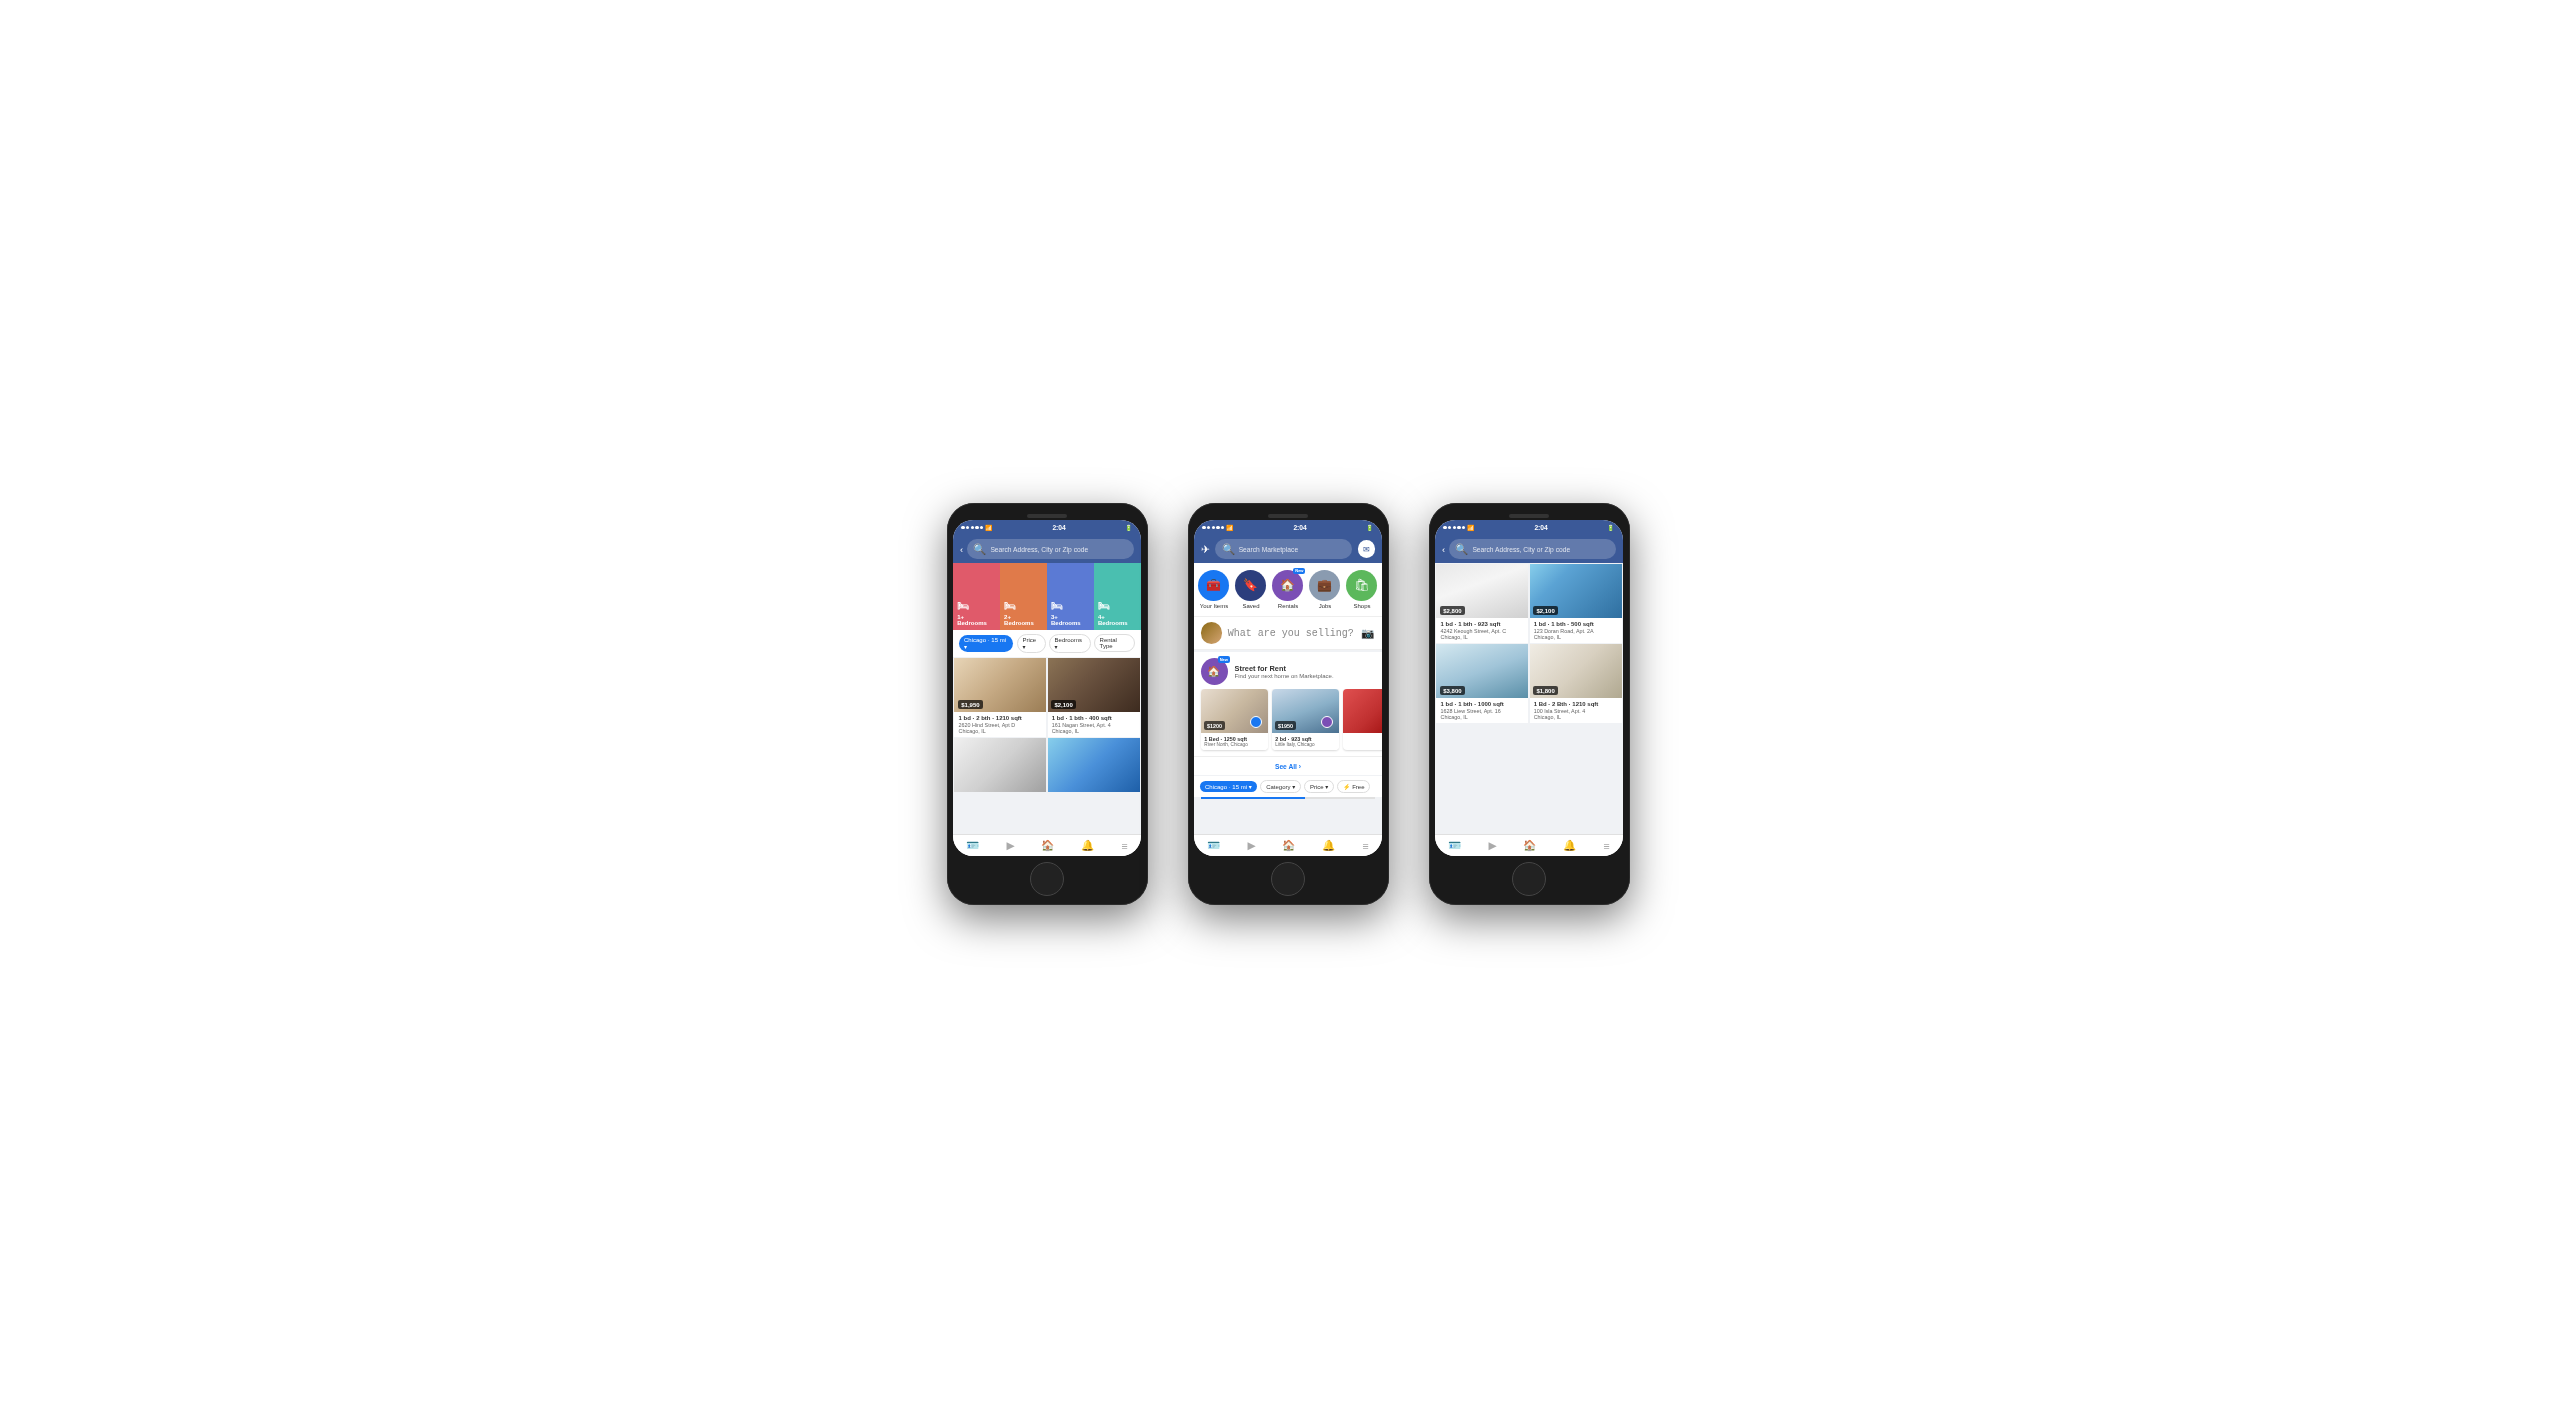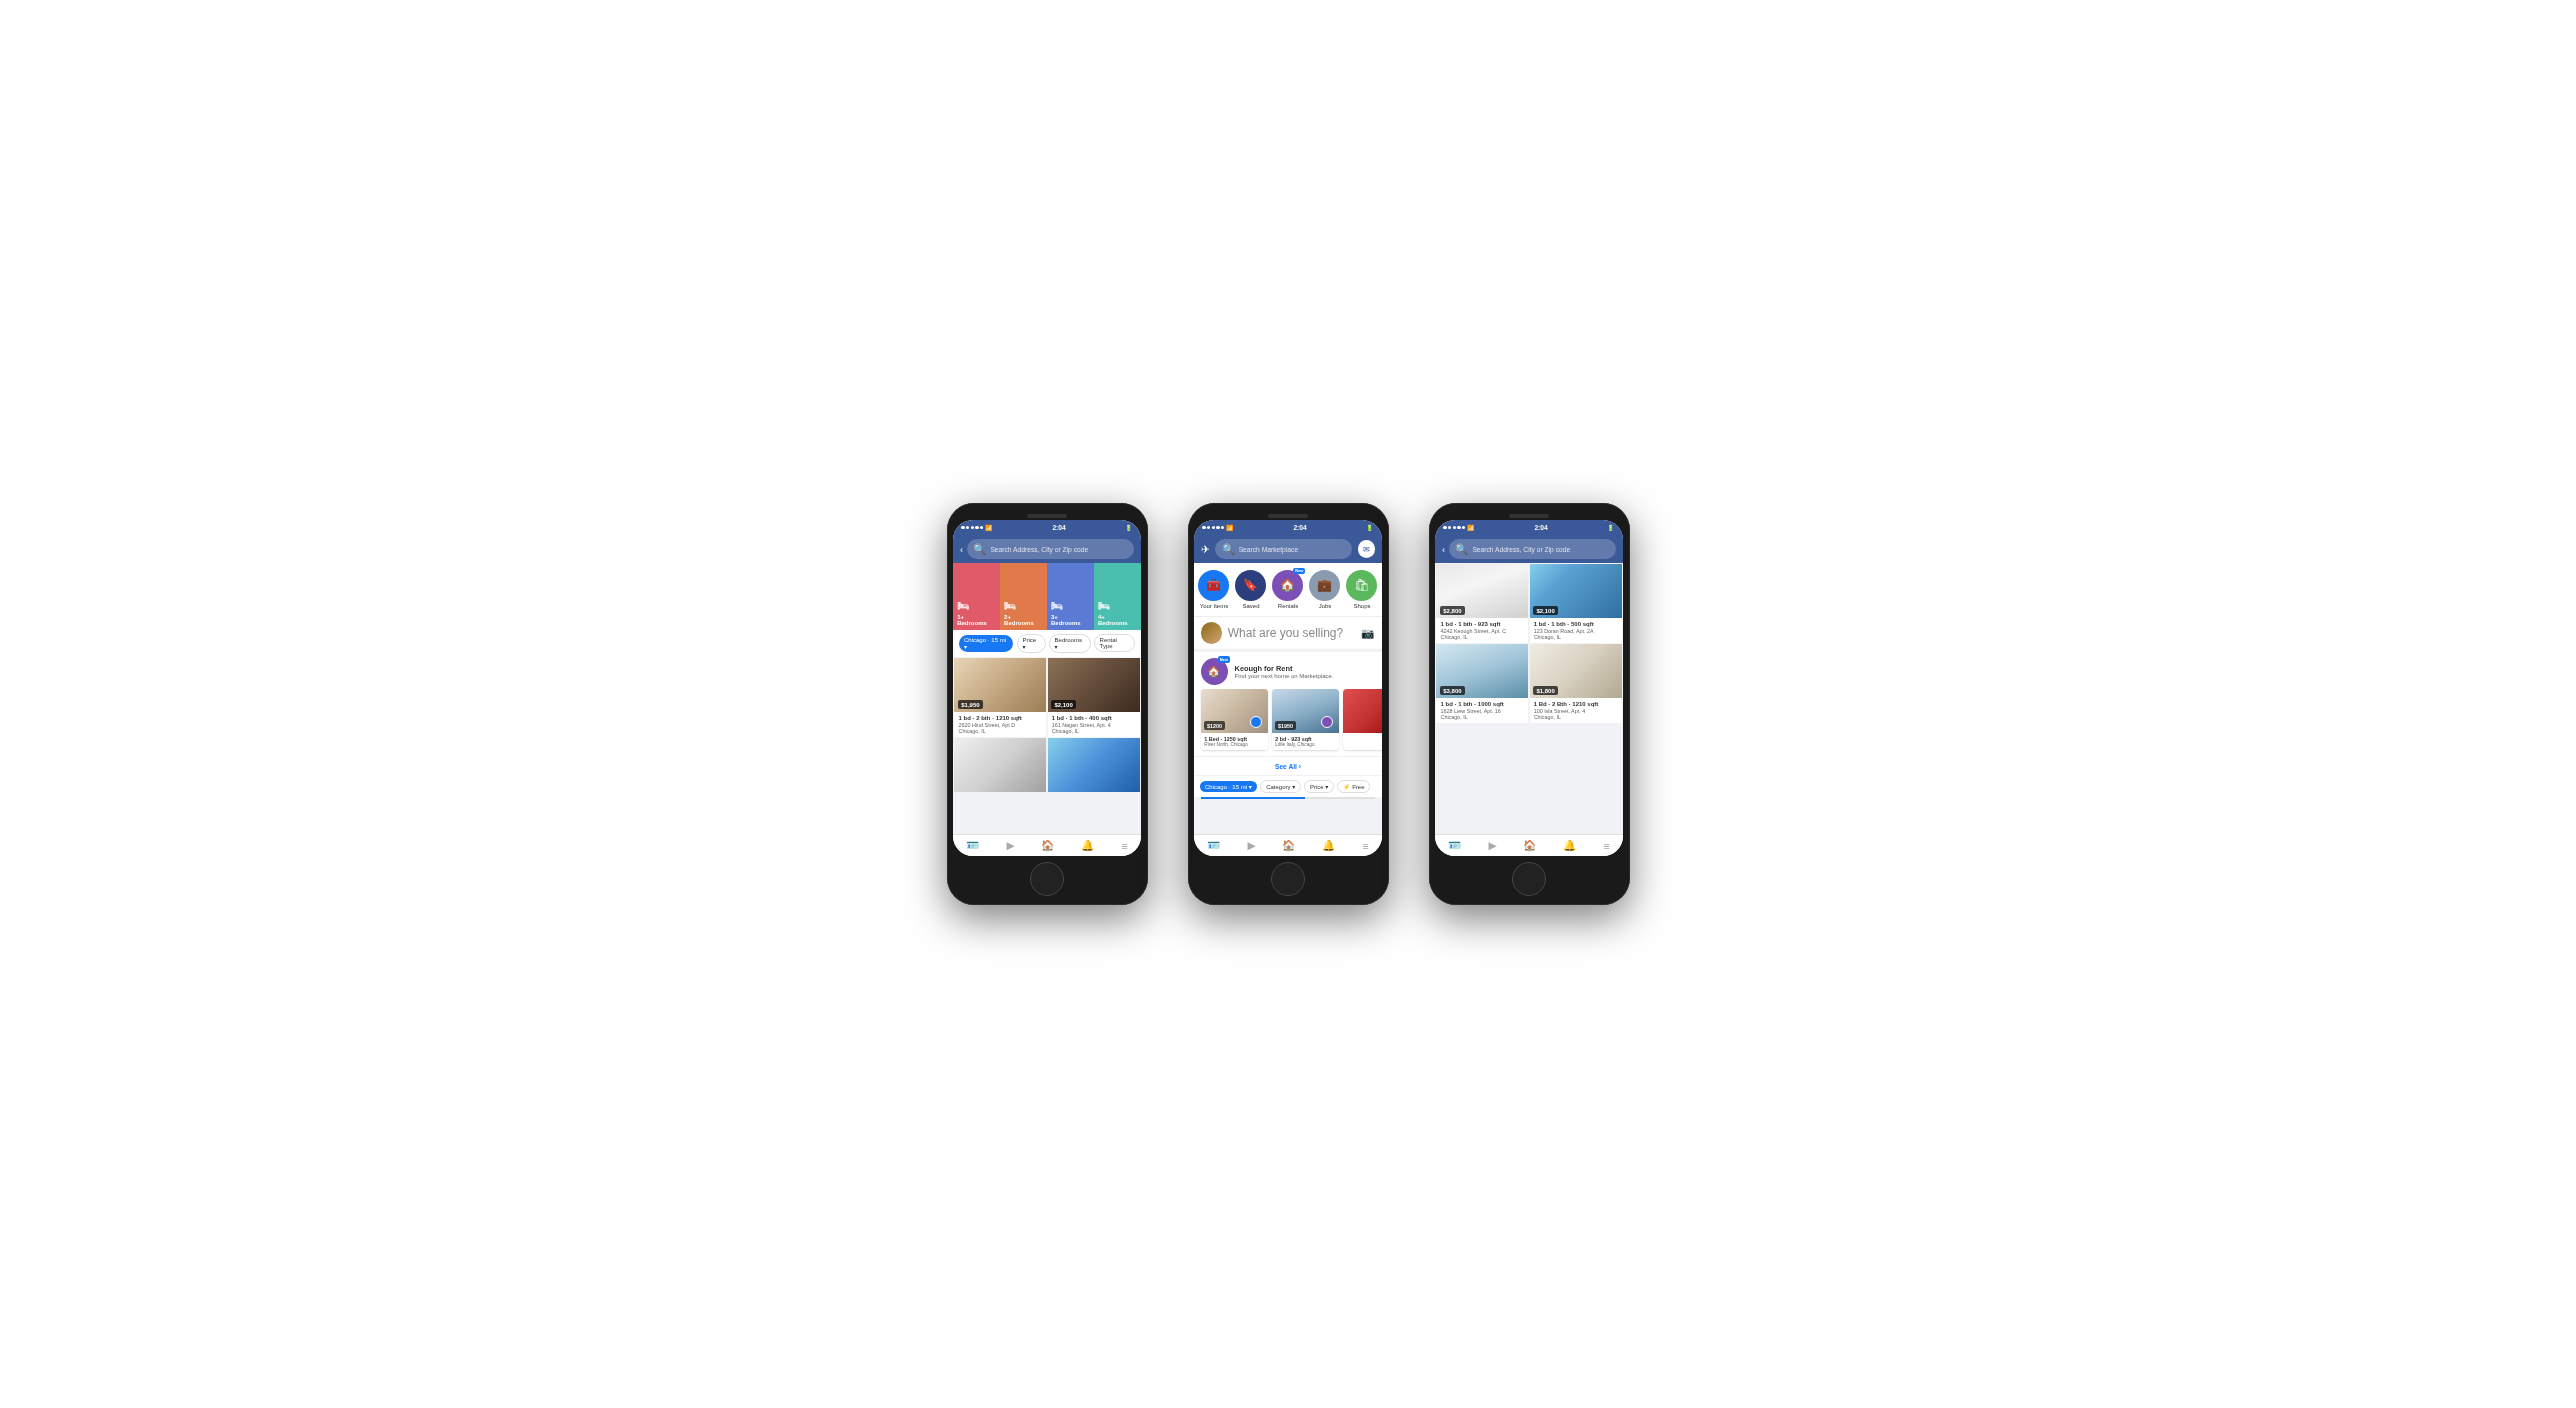--- a/index.html
+++ b/index.html
@@ -283,22 +283,23 @@
     }
     .sell-avatar {
       width: 21.5px;
       height: 21.5px;
       border-radius: 50%;
       background: linear-gradient(135deg, #8b6914, #d4a574);
       overflow: hidden;
     }
     .sell-input {
       flex: 1;
-      font-size: 12px;
+      font-size: 10px;
       color: #888;
+      font-family: Liberation Mono, monospace;
     }
     .sell-camera { color: #aaa; font-size: 10.7px; }
 
     .section-header {
       background: white;
       padding: 6.7px 6.7px 4px;
       display: flex;
       align-items: center;
       gap: 6.7px;
     }
@@ -647,21 +648,21 @@
           <span class="sell-camera">📷</span>
         </div>
 
         <div style="background:white; margin-top:1.3px;">
           <div class="section-header">
             <div class="section-icon-circle">
               <span>🏠</span>
               <span class="new-badge">New</span>
             </div>
             <div class="section-text">
-              <div class="section-title">Keough for Rent</div>
+              <div class="section-title">Street for Rent</div>
               <div class="section-subtitle">Find your next home on Marketplace.</div>
             </div>
           </div>
 
           <div class="horizontal-cards">
             <div class="horiz-card horiz-card-wrapper">
               <div class="horiz-card-img img-sofa" style="position:relative;">
                 <span class="horiz-card-price">$1200</span>
                 <div class="blue-location-pin"></div>
               </div>

